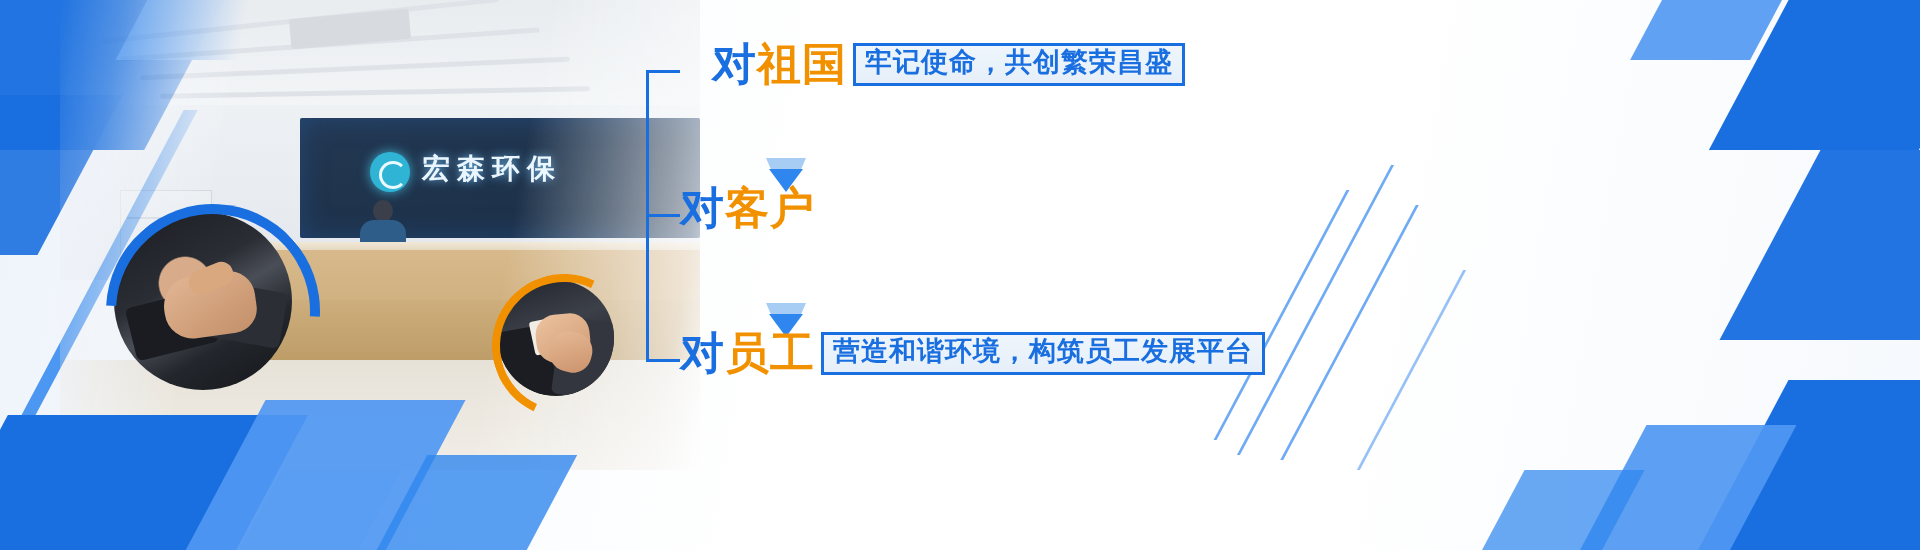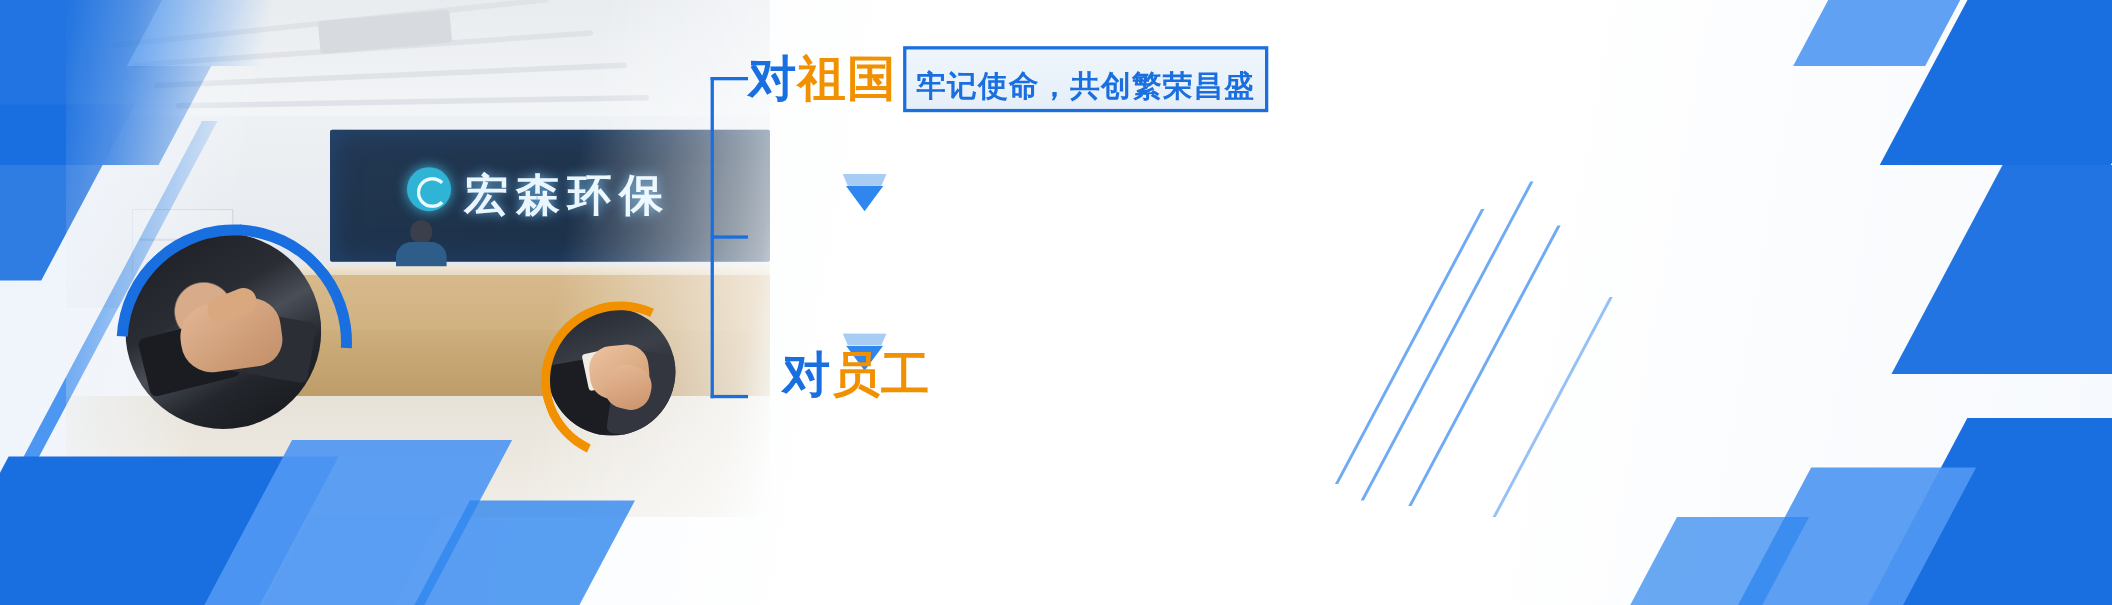--- a/index.html
+++ b/index.html
@@ -143,21 +143,21 @@
         background:linear-gradient(#eef1f4,#e3e7ec);}
   .wall-dark{position:absolute;left:240px;top:118px;width:400px;height:120px;
         background:linear-gradient(170deg,#233852,#1b2f47);border-radius:2px;
         box-shadow:0 0 28px rgba(40,90,160,.45) inset;}
   .logo-circle{position:absolute;left:310px;top:152px;width:40px;height:40px;
         border-radius:50%;background:#2fb4d6;
         box-shadow:0 0 12px rgba(70,200,235,.8);}
   .logo-circle:after{content:"";position:absolute;left:9px;top:9px;width:22px;height:22px;
         border-radius:50%;border:3px solid #eafaff;border-right-color:transparent;}
   .brand{position:absolute;left:362px;top:150px;color:#eaf6ff;
-        font-size:40px;letter-spacing:7px;font-weight:700;
+        font-size:28px;letter-spacing:7px;font-weight:700;
         text-shadow:0 0 10px rgba(120,200,255,.8);}
   .brand-sub{position:absolute;left:364px;top:190px;color:#9fc9e8;
         font-size:9px;letter-spacing:3px;opacity:.85;}
   
   .desk{position:absolute;left:150px;top:250px;width:520px;height:110px;
         background:linear-gradient(#d7b98c,#c9a873);border-radius:4px 4px 0 0;}
   .desk-top{position:absolute;left:140px;top:242px;width:540px;height:16px;
         background:linear-gradient(#f0e7d6,#dccbae);border-radius:4px;}
   .desk-front{position:absolute;left:160px;top:300px;width:500px;height:70px;
         background:linear-gradient(#cdae7c,#bb9a65);}
@@ -228,38 +228,38 @@
   #content{position:absolute;left:646px;top:70px;width:720px;height:330px;}
 
   .bracket{position:absolute;left:0;top:0;width:34px;height:292px;}
   .bracket .v{position:absolute;left:0;top:0;width:3px;height:292px;background:#1a6fe0;}
   .bracket .a{position:absolute;left:0;width:34px;height:3px;background:#1a6fe0;}
   .bracket .a1{top:0;}
   .bracket .a2{top:144px;}
   .bracket .a3{top:289px;}
 
   .row{position:absolute;left:34px;display:flex;align-items:center;white-space:nowrap;}
-  .row1{top:-28px;}
+  .row1{top:-28px;margin-left:32px;}
   .row2{top:116px;}
-  .row3{top:249px;margin-left:31px;}
+  .row3{top:261px;}
 
   .lead{
     font-size:44px;font-weight:800;letter-spacing:1px;line-height:1;
     font-family:"DejaVu Sans","Liberation Sans",sans-serif;
   }
   .lead .k{color:#1a6fe0;}
   .lead .h{color:#f29100;}
 
   .pill{
     margin-left:6px;
     border:3px solid #1a6fe0;
     background:linear-gradient(#eef5fc,#e6eff9);
     color:#1a6fe0;
     font-size:27px;font-weight:800;letter-spacing:1px;
-    padding:20px 9px 7px 9px;
+    padding:3px 9px 7px 9px;
     line-height:1;
     font-family:Liberation Sans, sans-serif;
   }
 
   
   .arrow{position:absolute;width:40px;height:34px;}
   .arrow .cap{position:absolute;left:0;top:0;width:40px;height:11px;
       background:#a8cdf4;
       clip-path:polygon(0 0,100% 0,88% 100%,12% 100%);}
   .arrow .tri{position:absolute;left:3px;top:11px;width:34px;height:23px;
@@ -363,22 +363,26 @@
     </div>
 
     <div class="row row1">
       <span class="lead">
         <span class="k">对</span><span class="h">祖国</span>
       </span>
       <span class="pill">牢记使命，共创繁荣昌盛</span>
     </div>
 
     <div class="row row2">
+      <span class="lead">
+        <span class="k">对</span><span class="h">客户</span>
+      </span>
     </div>
 
     <div class="row row3">
       <span class="lead">
         <span class="k">对</span><span class="h">员工</span>
       </span>
+      <span class="pill">营造和谐环境，构筑员工发展平台</span>
     </div>
 
   </div>
 </div>
 
 </body></html>

